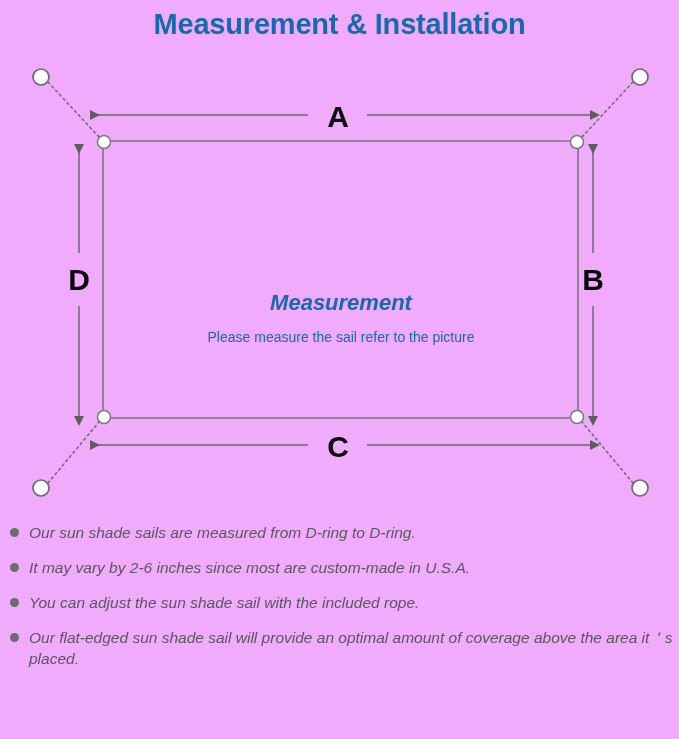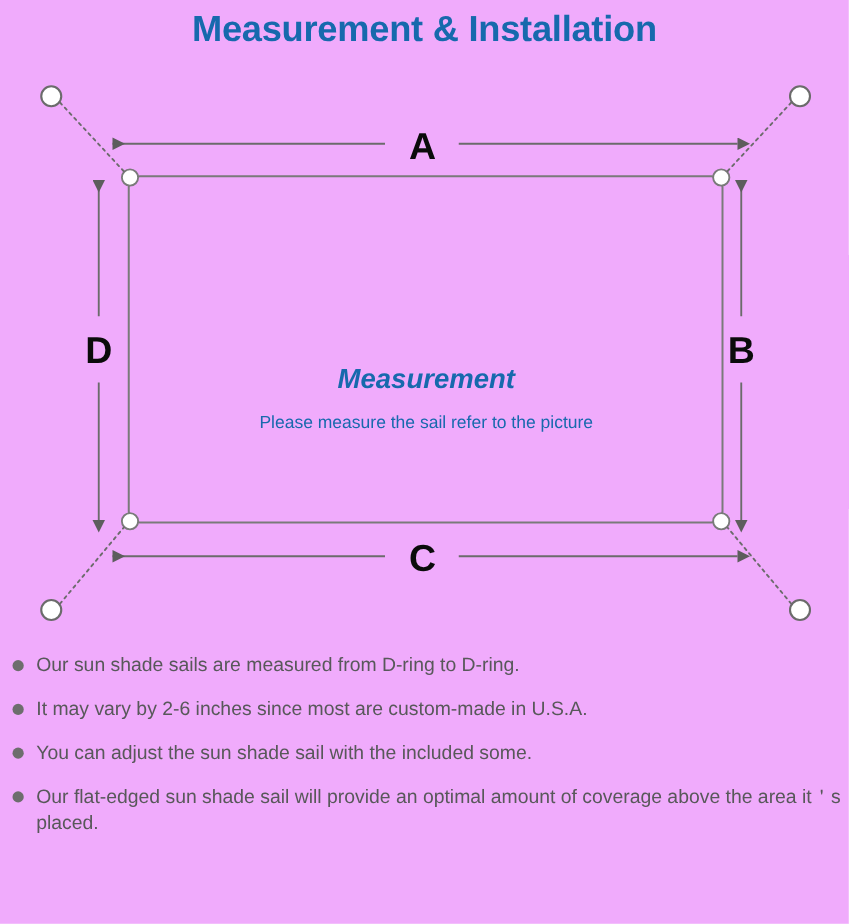--- a/index.html
+++ b/index.html
@@ -64,20 +64,21 @@
     font-weight: normal;
     color: #1769ad;
     line-height: 22px;
     margin-top: 8px;
   }
   .notes {
     position: absolute;
     left: 0;
     top: 522px;
     width: 679px;
+    font-style: italic;
   }
   .note-row {
     display: flex;
     align-items: flex-start;
     margin-bottom: 14px;
     padding-left: 10px;
     padding-right: 4px;
   }
   .note-bullet {
     width: 9px;
@@ -166,21 +167,21 @@
     <div class="note-row">
       <span class="note-bullet"></span>
       <span class="note-text">Our sun shade sails are measured from D-ring to D-ring.</span>
     </div>
     <div class="note-row">
       <span class="note-bullet"></span>
       <span class="note-text">It may vary by 2-6 inches since most are custom-made in U.S.A.</span>
     </div>
     <div class="note-row">
       <span class="note-bullet"></span>
-      <span class="note-text">You can adjust the sun shade sail with the included some.</span>
+      <span class="note-text">You can adjust the sun shade sail with the included rope.</span>
     </div>
     <div class="note-row">
       <span class="note-bullet"></span>
       <span class="note-text">Our flat-edged sun shade sail will provide an optimal amount of coverage above the area it＇s placed.</span>
     </div>
   </div>
 
 </div>
 
 </body></html>

